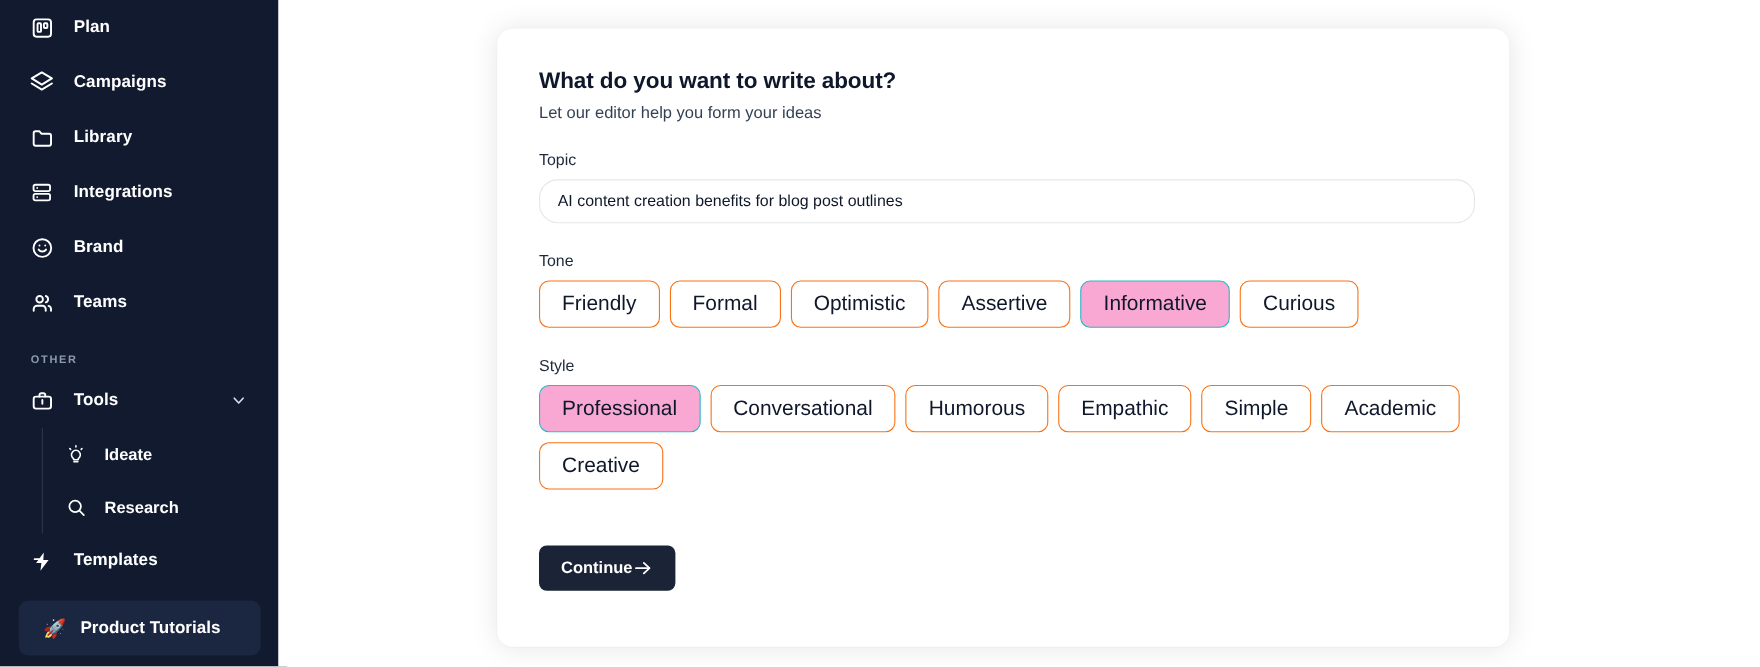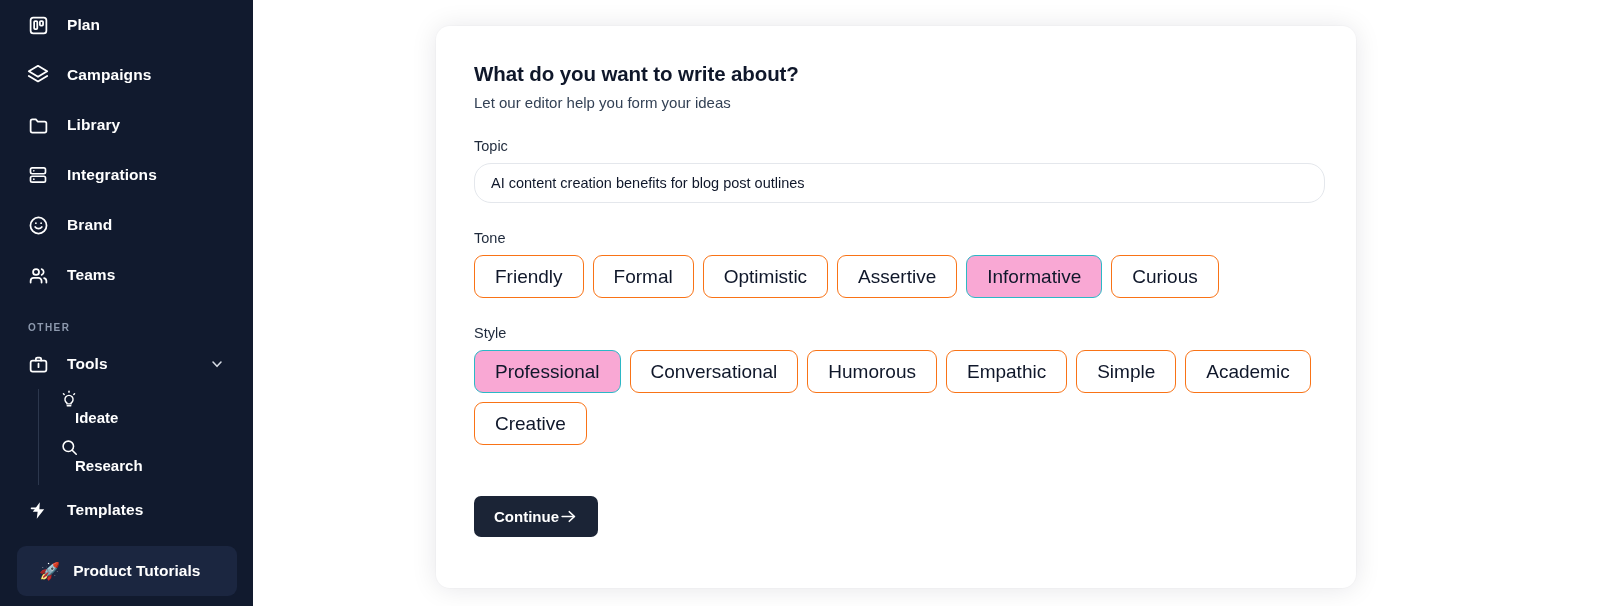--- a/index.html
+++ b/index.html
@@ -55,25 +55,24 @@
     width: 16px; height: 16px;
     color: #d7dce5;
   }
   .subnav {
     position: relative;
     margin-left: 38px;
     padding-left: 0;
     border-left: 1.5px solid #2c374d;
   }
   .subnav-item {
-    display: flex; align-items: flex-start;
+    display: flex; align-items: center;
     height: 48px;
     padding-left: 20px;
     cursor: pointer;
-    flex-direction: column;
   }
   .subnav-item .nav-ico { width: 20px; height: 20px; flex: 0 0 20px;
     display: flex; align-items: center; justify-content: center; color: #fff; }
   .subnav-item .nav-label {
     margin-left: 16px; font-size: 15px; font-weight: 600; color: #ffffff;
     white-space: nowrap;
   }
   .tutorials-btn {
     position: absolute; left: 17px; bottom: 10px;
     width: 220px; height: 50px;
@@ -116,21 +115,21 @@
   
   .main {
     position: relative;
     flex: 1 1 auto;
     height: 606px;
     background: #ffffff;
     overflow: hidden;
   }
   .card {
     position: absolute;
-    left: 183px; top: 26px;
+    left: 199px; top: 26px;
     width: 920px; height: 562px;
     background: #ffffff;
     border-radius: 14px;
     box-shadow: 0 1px 26px rgba(16,24,40,.10), 0 0 0 1px rgba(16,24,40,.015);
     padding: 36px 38px;
   }
   .card-title {
     font-size: 20.5px; font-weight: 700; color: #0f172a;
     letter-spacing: -.1px;
   }

